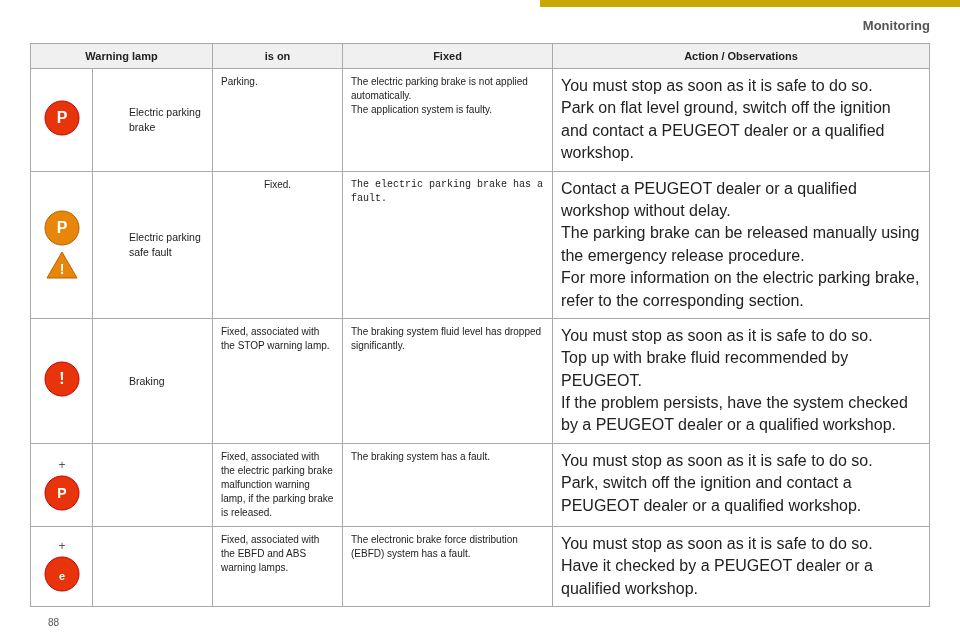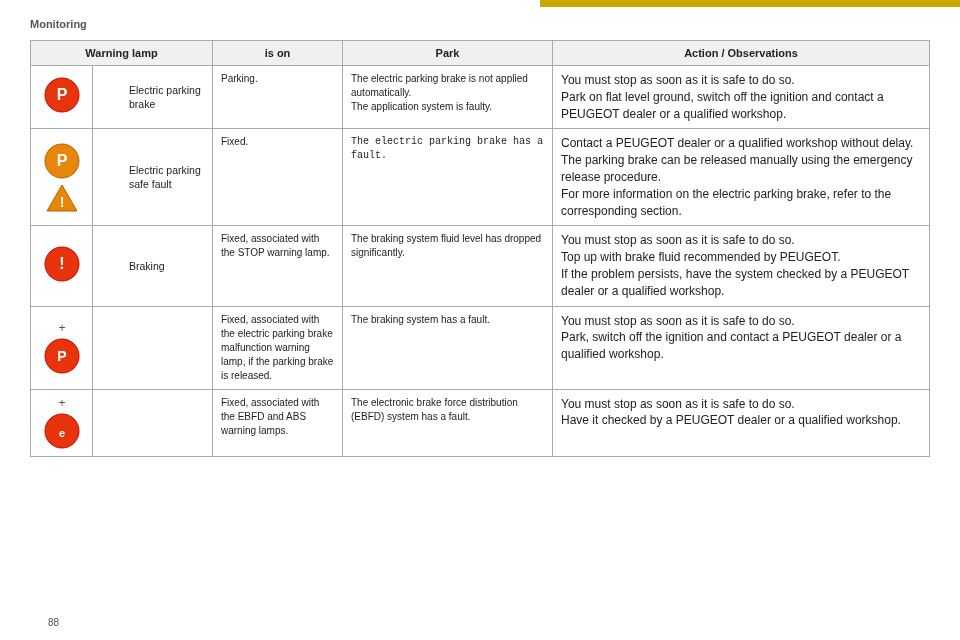--- a/index.html
+++ b/index.html
@@ -9,24 +9,25 @@
       font-size: 11px;
       color: #222;
     }
     .page {
       width: 960px;
       min-height: 640px;
       padding: 18px 30px 20px 30px;
       position: relative;
     }
     .page-title {
-      font-size: 11px;
+      font-size: 13px;
       font-weight: bold;
       color: #555;
       margin-bottom: 6px;
+      text-align: right;
     }
     .gold-bar {
       position: absolute;
       top: 0;
       right: 0;
       width: 420px;
       height: 7px;
       background: #c8a800;
     }
     table {
@@ -65,21 +66,21 @@
     }
     .is-on-cell {
       width: 130px;
       font-size: 10px;
     }
     .cause-cell {
       width: 210px;
       font-size: 10px;
     }
     .action-cell {
-      font-size: 12px;
+      font-size: 16px;
     }
     .page-num {
       position: absolute;
       bottom: 12px;
       left: 48px;
       font-size: 10px;
       color: #555;
     }
   </style>
 </head>
@@ -87,21 +88,21 @@
 
 <div class="page">
   <div class="gold-bar"></div>
   <div class="page-title">Monitoring</div>
 
   <table>
     <thead>
       <tr>
         <th colspan="2">Warning lamp</th>
         <th>is on</th>
-        <th>Park</th>
+        <th>Fixed</th>
         <th>Action / Observations</th>
       </tr>
     </thead>
     <tbody id="table-body">
     <tr>
           <td class="icon-cell"><svg width="38" height="38" viewBox="0 0 38 38" xmlns="http://www.w3.org/2000/svg">
       <circle cx="19" cy="19" r="17" fill="#e8340a" stroke="#c00" stroke-width="1"></circle>
       <text x="19" y="24" text-anchor="middle" fill="white" font-size="16" font-weight="bold" font-family="Arial">P</text>
     </svg></td>
           <td class="warning-name-cell">Electric parking brake</td>
@@ -118,21 +119,21 @@
         <circle cx="19" cy="19" r="17" fill="#e8860a" stroke="#b86000" stroke-width="1"></circle>
         <text x="19" y="24" text-anchor="middle" fill="white" font-size="16" font-weight="bold" font-family="Arial">P</text>
       </svg>
       <svg width="34" height="30" viewBox="0 0 34 30" xmlns="http://www.w3.org/2000/svg">
         <polygon points="17,2 32,28 2,28" fill="#e8860a" stroke="#b86000" stroke-width="1"></polygon>
         <text x="17" y="24" text-anchor="middle" fill="white" font-size="14" font-weight="bold" font-family="Arial">!</text>
       </svg>
     </div>
           </td>
           <td class="warning-name-cell">Electric parking safe fault</td>
-          <td class="is-on-cell" style="white-space: pre-line;">Fixed.</td>
+          <td class="is-on-cell" style="white-space: pre-line; text-align: center;">Fixed.</td>
           <td class="cause-cell" style="white-space: pre-line; font-family: Liberation Mono, monospace;">The electric parking brake has a fault.</td>
           <td class="action-cell" style="white-space: pre-line;">Contact a PEUGEOT dealer or a qualified workshop without delay.
 The parking brake can be released manually using the emergency release procedure.
 For more information on the electric parking brake, refer to the corresponding section.</td>
         </tr>
         <tr>
           <td class="icon-cell"><svg width="38" height="38" viewBox="0 0 38 38" xmlns="http://www.w3.org/2000/svg">
       <circle cx="19" cy="19" r="17" fill="#e8340a" stroke="#c00" stroke-width="1"></circle>
       <text x="19" y="24" text-anchor="middle" fill="white" font-size="16" font-weight="bold" font-family="Arial">!</text>
     </svg></td>

